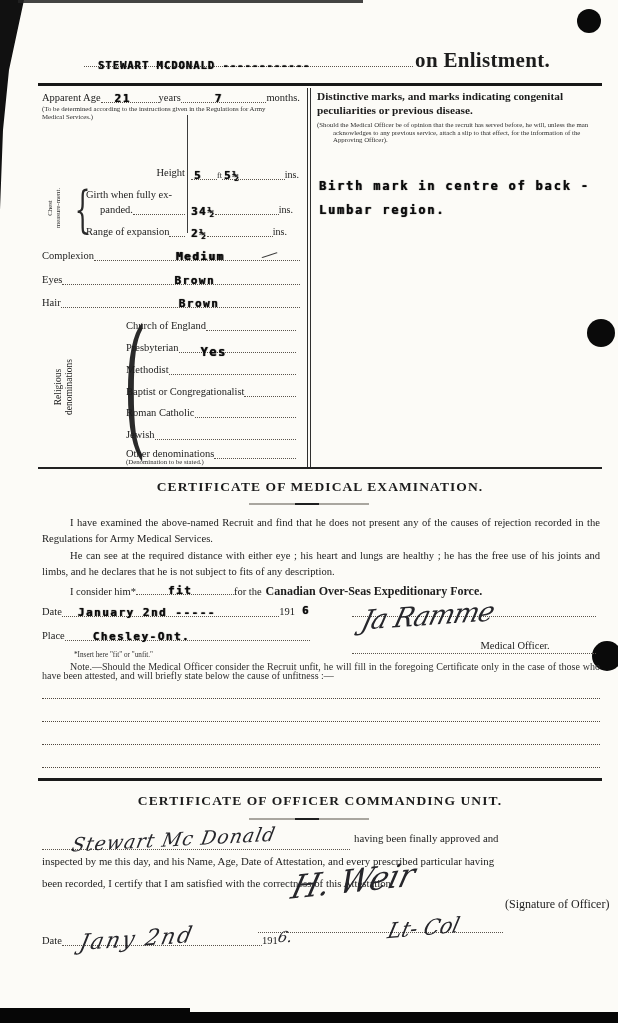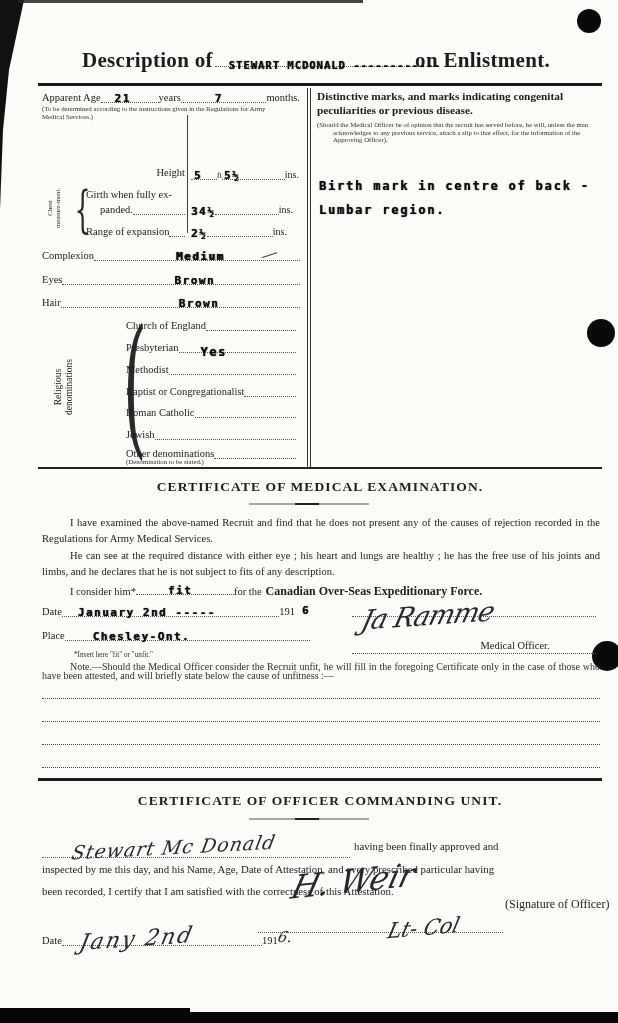--- a/index.html
+++ b/index.html
@@ -36,21 +36,20 @@
   <div class="abs" style="left:0;top:0;width:30px;height:215px;background:#111;
               clip-path:polygon(0 0,24px 0,9px 70px,3px 130px,0 210px);"></div>
   <div class="abs" style="left:18px;top:0;width:345px;height:3px;background:#232323;opacity:.85;"></div>
   <div class="abs" style="left:0;top:1012px;width:618px;height:11px;background:#060606;"></div>
   <div class="abs" style="left:0;top:1008px;width:190px;height:6px;background:#060606;"></div>
   <div class="punch" style="left:577px;top:9px;width:24px;height:24px;"></div>
   <div class="punch" style="left:587px;top:319px;width:28px;height:28px;"></div>
   <div class="punch" style="left:592px;top:641px;width:30px;height:30px;"></div>
 
   <div class="row" style="left:82px;top:48px;width:468px;align-items:baseline;">
-    <span style="font-size:21px;font-weight:bold;letter-spacing:.3px;">Description of</span>
     <span class="dots fill" style="height:16px;margin:0 2px;">
       <span class="tw" style="left:14px;bottom:-5px;font-size:10.5px;letter-spacing:1px;filter:blur(.3px);">STEWART MCDONALD ------------</span>
     </span>
     <span style="font-size:21px;font-weight:bold;letter-spacing:.3px;">on Enlistment.</span>
   </div>
   <div class="abs" style="left:38px;top:83px;width:564px;height:2.5px;background:#171717;"></div>
 
   <div class="abs" style="left:40px;top:88px;width:560px;height:379px;">
 
     <div class="abs" style="left:267px;top:0;width:2px;height:379px;border-left:1px solid #2f2f2f;border-right:1px solid #2f2f2f;"></div>
@@ -221,21 +220,21 @@
   <div class="abs" style="left:38px;top:778px;width:564px;height:3px;background:#1a1a1a;"></div>
 
   <div class="heading" style="top:793px;">CERTIFICATE OF OFFICER COMMANDING UNIT.</div>
   <div class="shortrule" style="top:818px;"></div>
 
   <div class="abs" style="left:42px;top:827px;width:560px;font-size:10.8px;line-height:22.5px;">
     <div style="display:flex;align-items:flex-end;">
       <span class="dots" style="width:308px;height:16px;margin-right:4px;">
         <span class="hw" style="position:absolute;left:30px;bottom:-2px;font-size:19px;letter-spacing:1px;transform:rotate(-3deg) skewX(-14deg);">Stewart Mc Donald</span>
       </span>
-      <span style="white-space:nowrap;margin-top:8px;">having been finally approved and</span>
+      <span style="white-space:nowrap;">having been finally approved and</span>
     </div>
     <div>inspected by me this day, and his Name, Age, Date of Attestation, and every prescribed particular having</div>
     <div>been recorded, I certify that I am satisfied with the correctness of this Attestation.</div>
   </div>
 
   <div class="abs dots" style="left:258px;top:894px;width:245px;"></div>
   <div class="abs hw" style="left:292px;top:862px;font-size:32px;letter-spacing:0px;transform:rotate(-6deg) skewX(-20deg);">H. Weir</div>
   <div class="abs" style="left:505px;top:897px;font-size:12px;white-space:nowrap;">(Signature of Officer)</div>
   <div class="abs hw" style="left:388px;top:916px;font-size:21px;transform:rotate(-5deg) skewX(-18deg);">Lt- Col</div>
 

